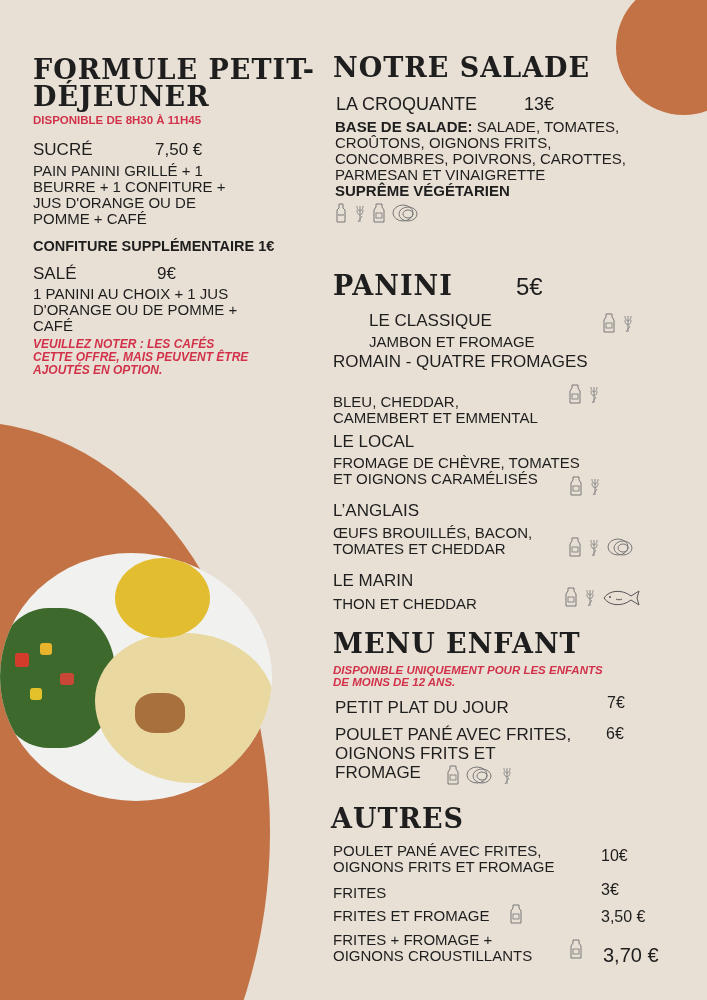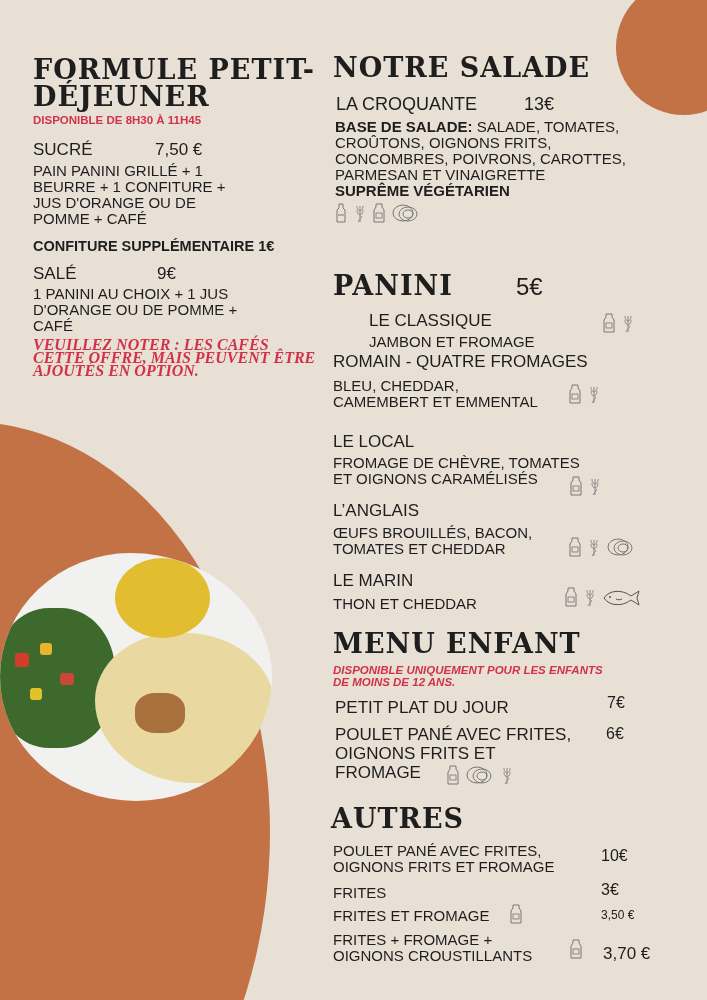--- a/index.html
+++ b/index.html
@@ -62,21 +62,21 @@
   </div>
   <div style="margin-top:6px;display:flex;align-items:baseline;">
     <span class="name" style="width:124px;">SALÉ</span>
     <span style="font-size:17px;">9€</span>
   </div>
   <div class="desc" style="margin-top:2px;">
     <div>1 PANINI AU CHOIX + 1 JUS</div>
     <div>D'ORANGE OU DE POMME +</div>
     <div>CAFÉ</div>
   </div>
-  <div class="redi" style="font-size:16px;line-height:13px;margin-top:4px;font-family:Liberation Serif, serif;">
+  <div class="redi" style="font-size:12px;line-height:13px;margin-top:4px;">
     <div>VEUILLEZ NOTER : LES CAFÉS</div>
     <div>CETTE OFFRE, MAIS PEUVENT ÊTRE</div>
     <div>AJOUTÉS EN OPTION.</div>
   </div>
 </div>
 
 <div class="abs" style="left:333px;top:54px;width:330px;">
   <div class="serif title">NOTRE SALADE</div>
   <div style="margin-top:13px;display:flex;align-items:baseline;">
     <span class="name" style="font-size:18px;width:188px;padding-left:3px;">LA CROQUANTE</span>
@@ -125,21 +125,21 @@
           <rect x="5" y="10" width="6" height="5" fill="none" stroke="#777" stroke-width=".8"></rect>
         </svg></span>
     <span class="ic"><svg viewBox="0 0 16 20">
           <path d="M8 19V3M8 8c-3-1-3-4-3-5M8 8c3-1 3-4 3-5M8 12c-3-1-3-4-3-5M8 12c3-1 3-4 3-5M6 19l4-6" fill="none" stroke="#888" stroke-width="1"></path>
         </svg></span>
   </div>
 </div>
 
 <div class="abs" style="left:333px;top:352px;width:330px;">
   <div class="name">ROMAIN - QUATRE FROMAGES</div>
-  <div class="desc" style="margin-top:6px;">
+  <div class="desc" style="margin-top:22px;">
     <div>BLEU, CHEDDAR,</div>
     <div>CAMEMBERT ET EMMENTAL</div>
   </div>
   <div class="icons abs" style="left:234px;top:32px;">
     <span class="ic"><svg viewBox="0 0 16 20">
           <path d="M5 1h6v3l2 3v12H3V7l2-3z" fill="none" stroke="#777" stroke-width="1"></path>
           <rect x="5" y="10" width="6" height="5" fill="none" stroke="#777" stroke-width=".8"></rect>
         </svg></span>
     <span class="ic"><svg viewBox="0 0 16 20">
           <path d="M8 19V3M8 8c-3-1-3-4-3-5M8 8c3-1 3-4 3-5M8 12c-3-1-3-4-3-5M8 12c3-1 3-4 3-5M6 19l4-6" fill="none" stroke="#888" stroke-width="1"></path>
@@ -254,27 +254,27 @@
   <div class="abs" style="left:268px;top:-4px;font-size:16px;">3€</div>
 </div>
 <div class="abs" style="left:333px;top:908px;width:330px;">
   <div class="desc">FRITES ET FROMAGE</div>
   <div class="icons abs" style="left:175px;top:-4px;">
     <span class="ic"><svg viewBox="0 0 16 20">
           <path d="M5 1h6v3l2 3v12H3V7l2-3z" fill="none" stroke="#777" stroke-width="1"></path>
           <rect x="5" y="10" width="6" height="5" fill="none" stroke="#777" stroke-width=".8"></rect>
         </svg></span>
   </div>
-  <div class="abs" style="left:268px;top:0;font-size:12px;">3,50 €</div>
+  <div class="abs" style="left:268px;top:0;font-size:16px;">3,50 €</div>
 </div>
 <div class="abs" style="left:333px;top:932px;width:330px;">
   <div class="desc">
     <div>FRITES + FROMAGE +</div>
     <div>OIGNONS CROUSTILLANTS</div>
   </div>
   <div class="icons abs" style="left:235px;top:7px;">
     <span class="ic"><svg viewBox="0 0 16 20">
           <path d="M5 1h6v3l2 3v12H3V7l2-3z" fill="none" stroke="#777" stroke-width="1"></path>
           <rect x="5" y="10" width="6" height="5" fill="none" stroke="#777" stroke-width=".8"></rect>
         </svg></span>
   </div>
-  <div class="abs" style="left:270px;top:12px;font-size:17px;">3,70 €</div>
+  <div class="abs" style="left:270px;top:12px;font-size:20px;">3,70 €</div>
 </div>
 
 </body></html>

